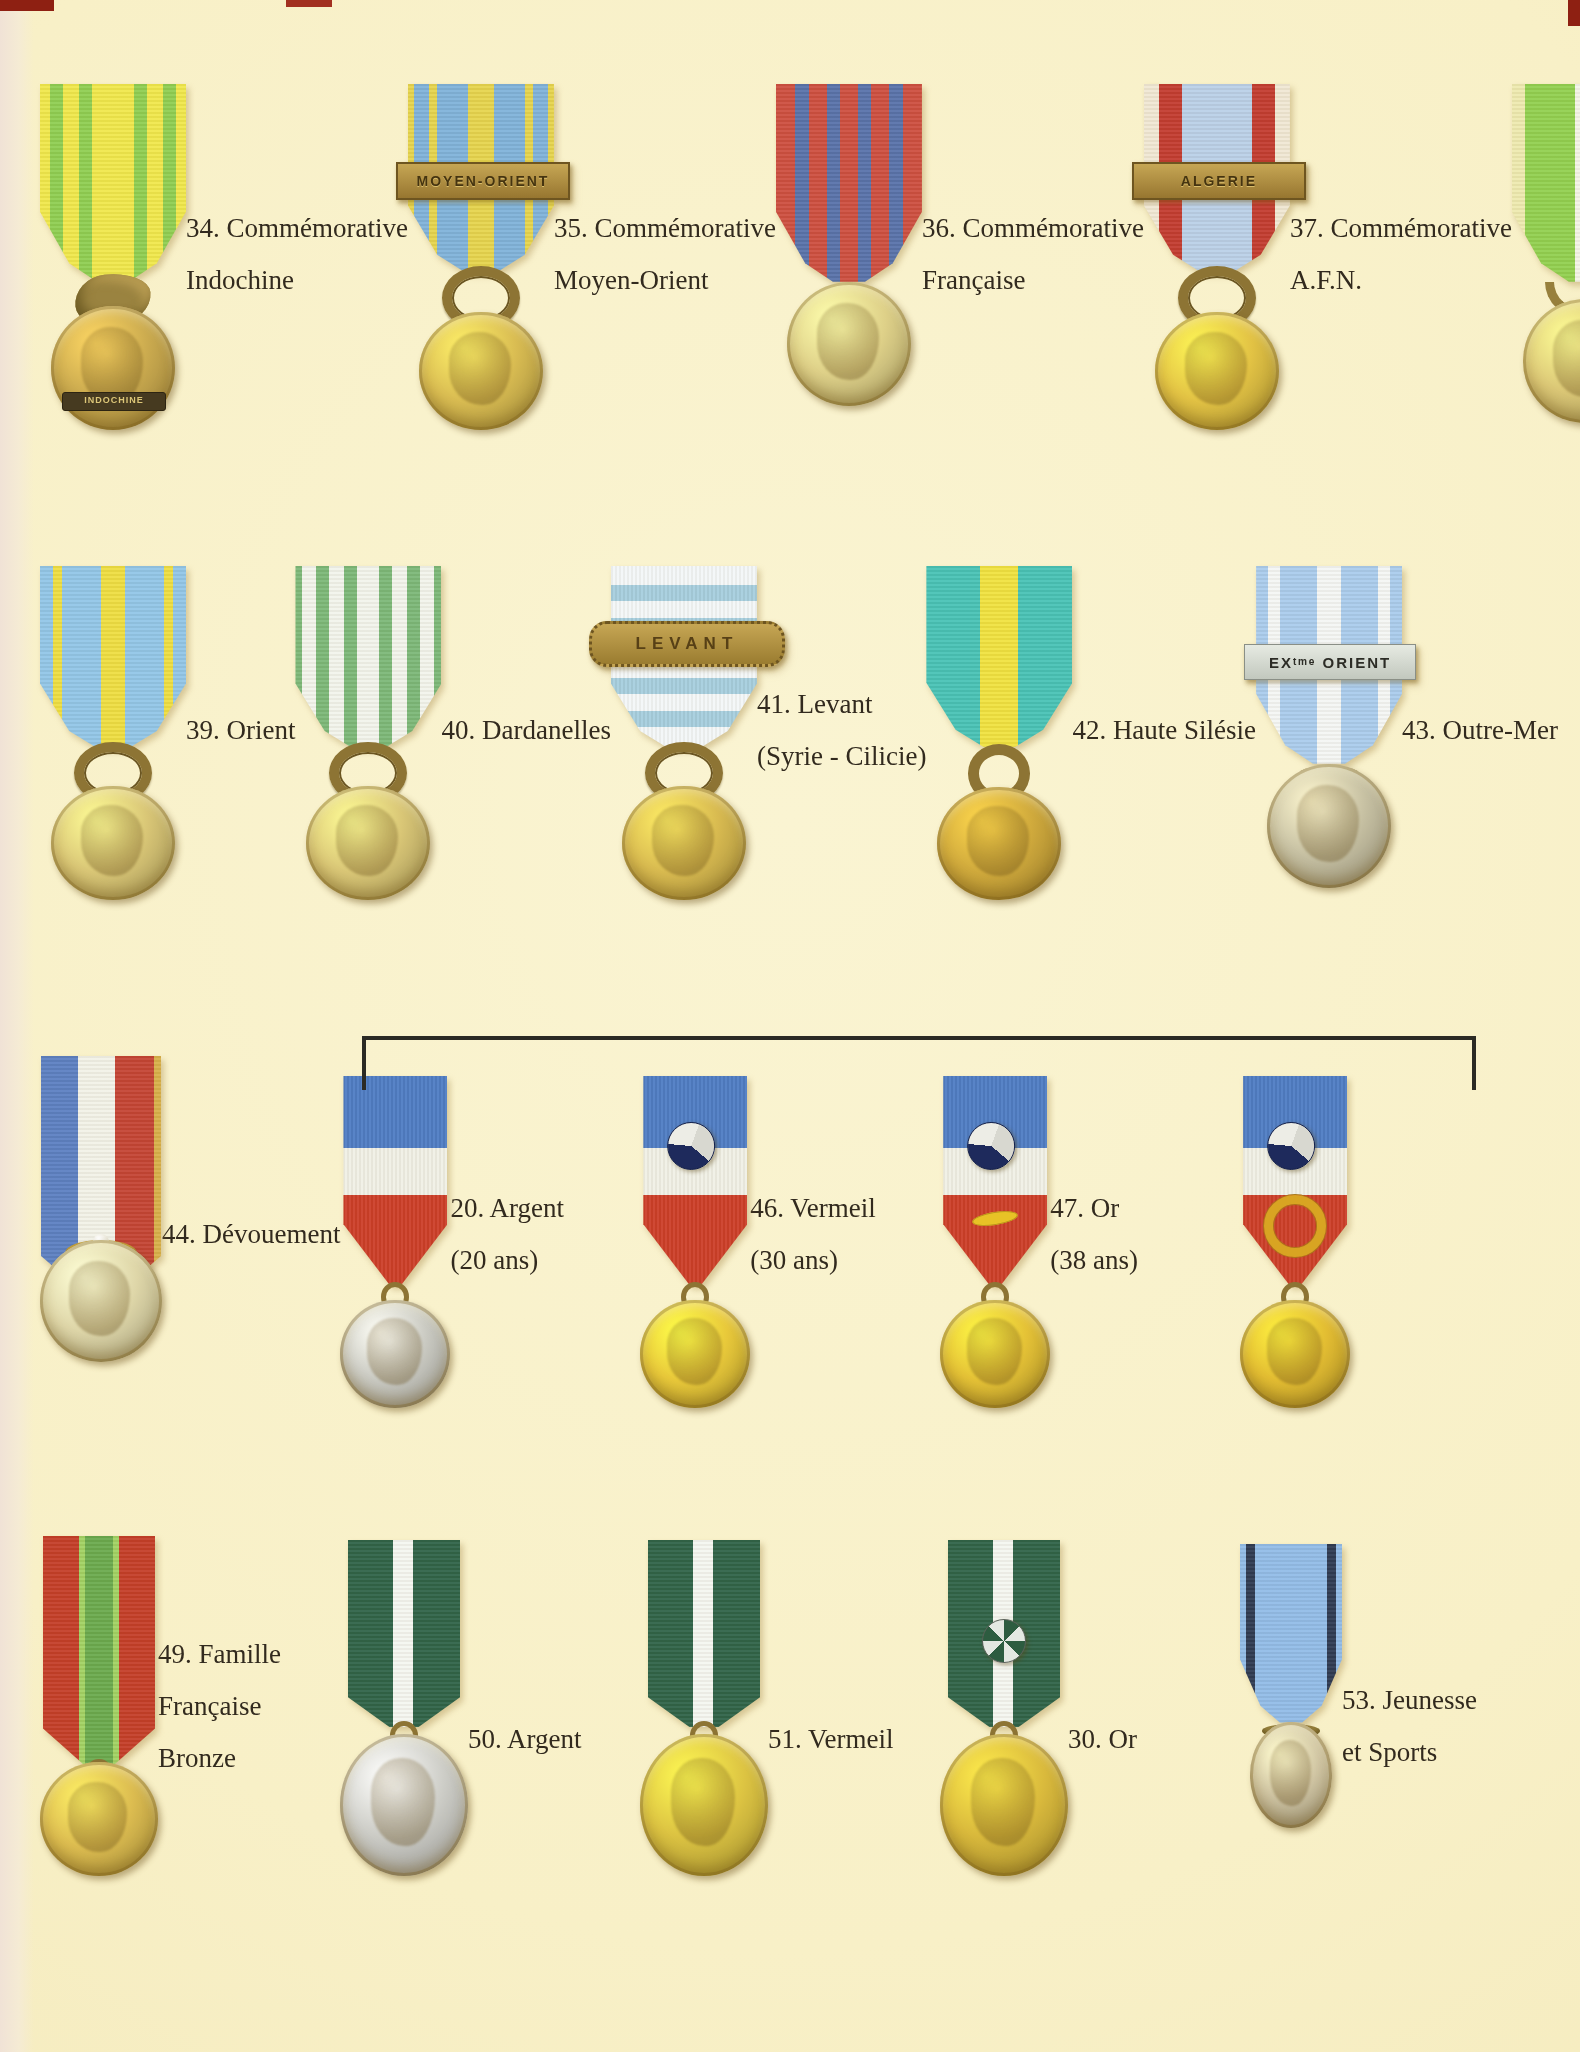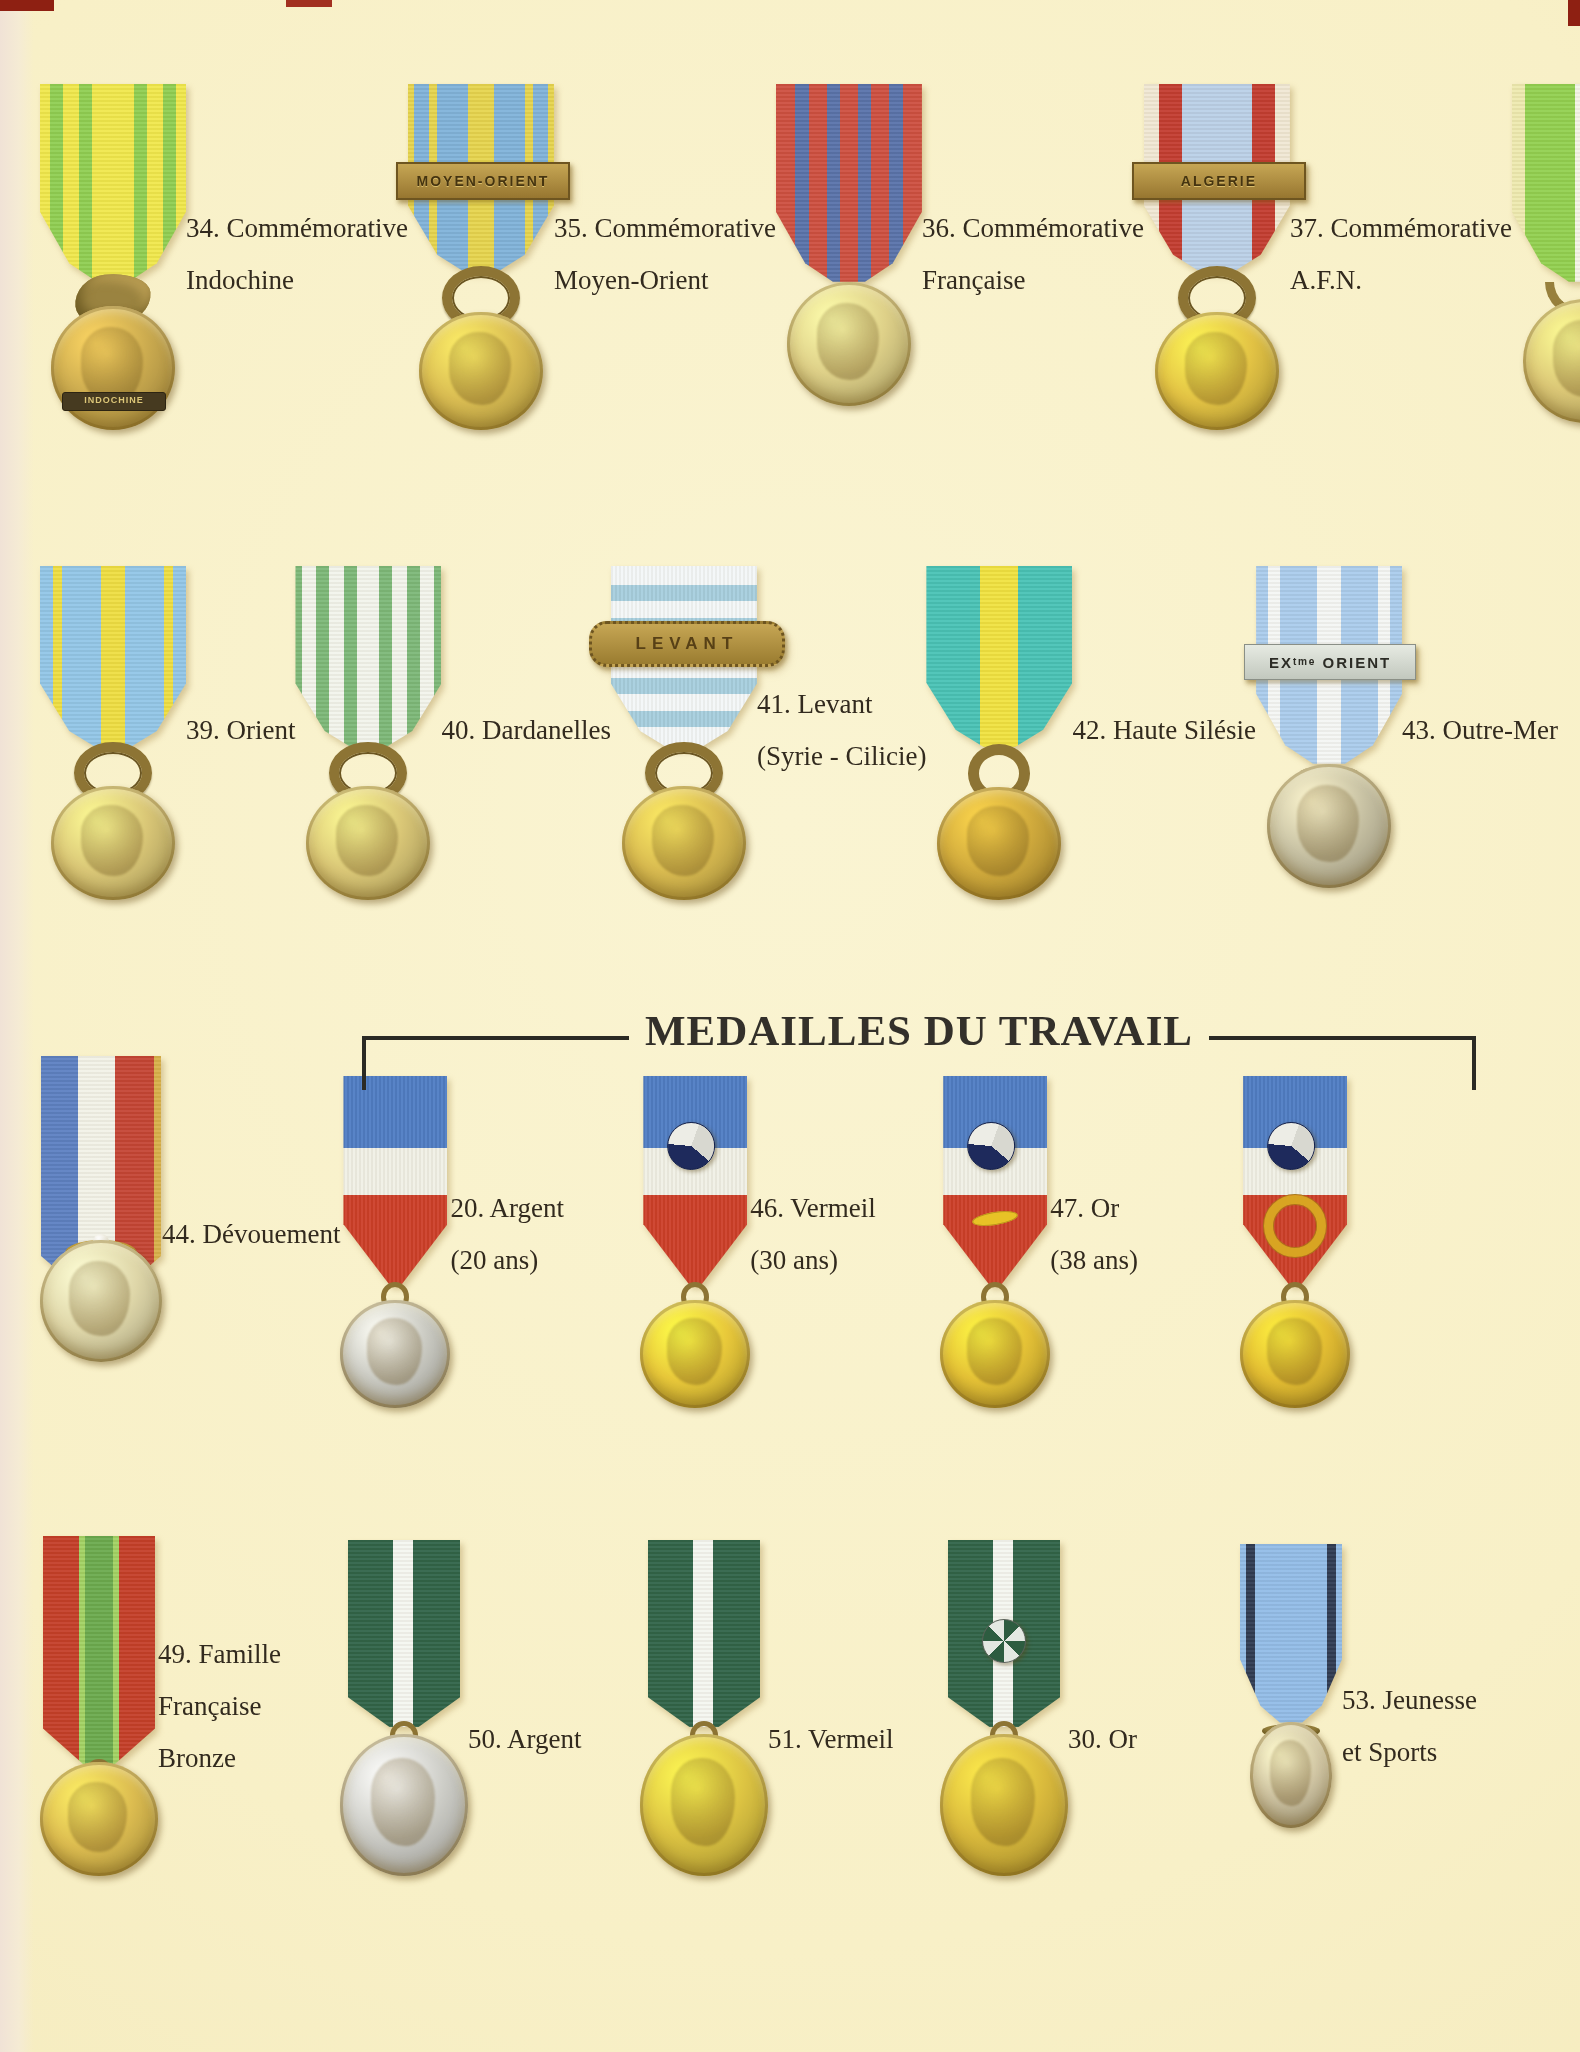--- a/index.html
+++ b/index.html
@@ -286,21 +286,20 @@
           </div>
         </div>
         <div class="caption">
           <div class="cap-line">43. Outre-Mer</div>
         </div>
       </div>
     </div>
 
   <div class="section-header">
     <div class="bracket bracket-left"></div>
-    <h2 class="section-title">MEDAILLES DU TRAVAIL</h2>
     <div class="bracket bracket-right"></div>
   </div>
 
   <div class="row" data-row="2">
       <div class="figure kind-devouement">
         <div class="assembly">
           <div class="ribwrap">
             <div class="ribbon shape-straight" style="background: repeating-linear-gradient(rgba(60, 40, 0, 0.05) 0px, rgba(60, 40, 0, 0.05) 2px, rgba(255, 255, 255, 0.06) 2px, rgba(255, 255, 255, 0.06) 4px), linear-gradient(to right, rgb(92, 128, 194) 0%, rgb(92, 128, 194) 31%, rgb(242, 242, 232) 31%, rgb(242, 242, 232) 62%, rgb(196, 68, 52) 62%, rgb(196, 68, 52) 94%, rgb(216, 176, 74) 94%, rgb(216, 176, 74) 100%);"></div>
           </div>
           <div class="susp susp-spray"></div>

